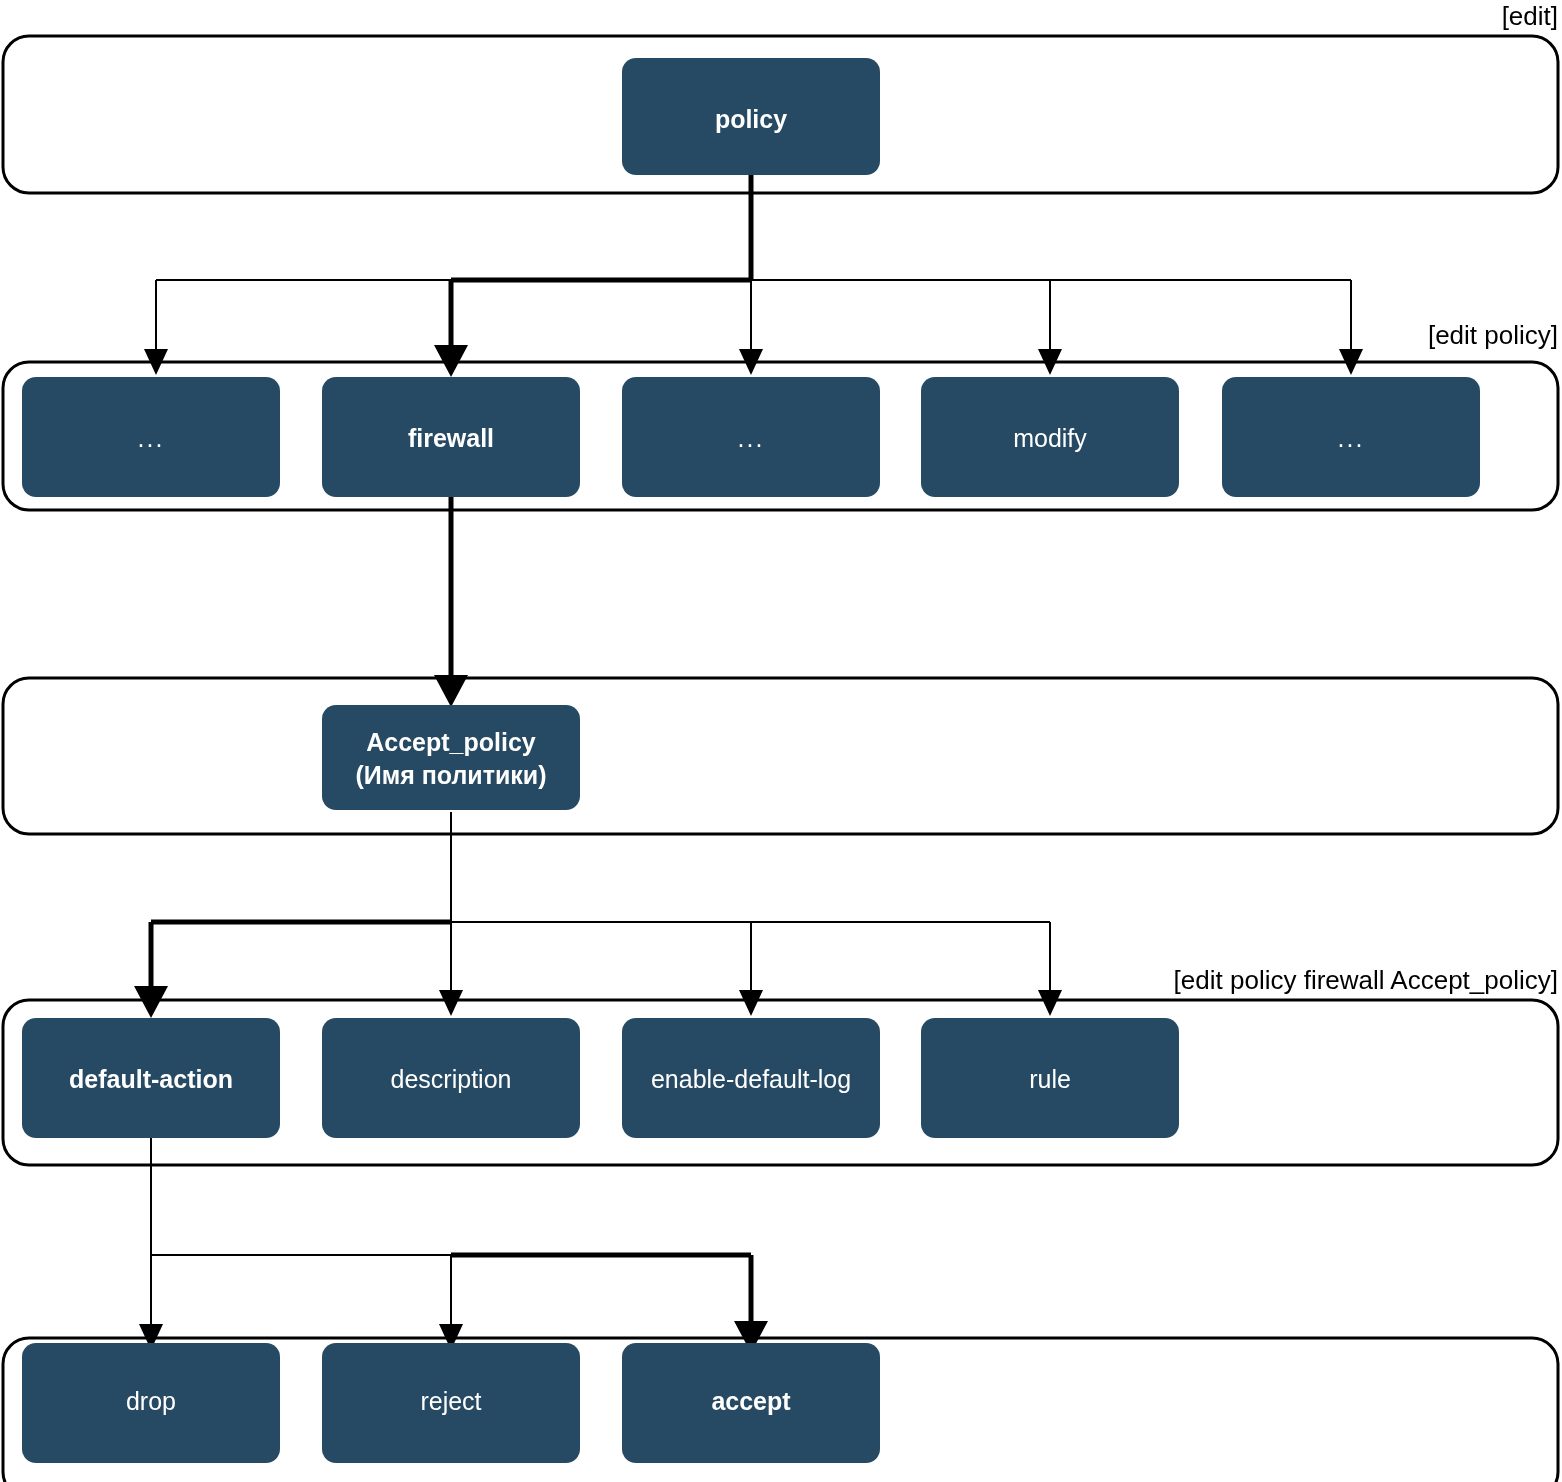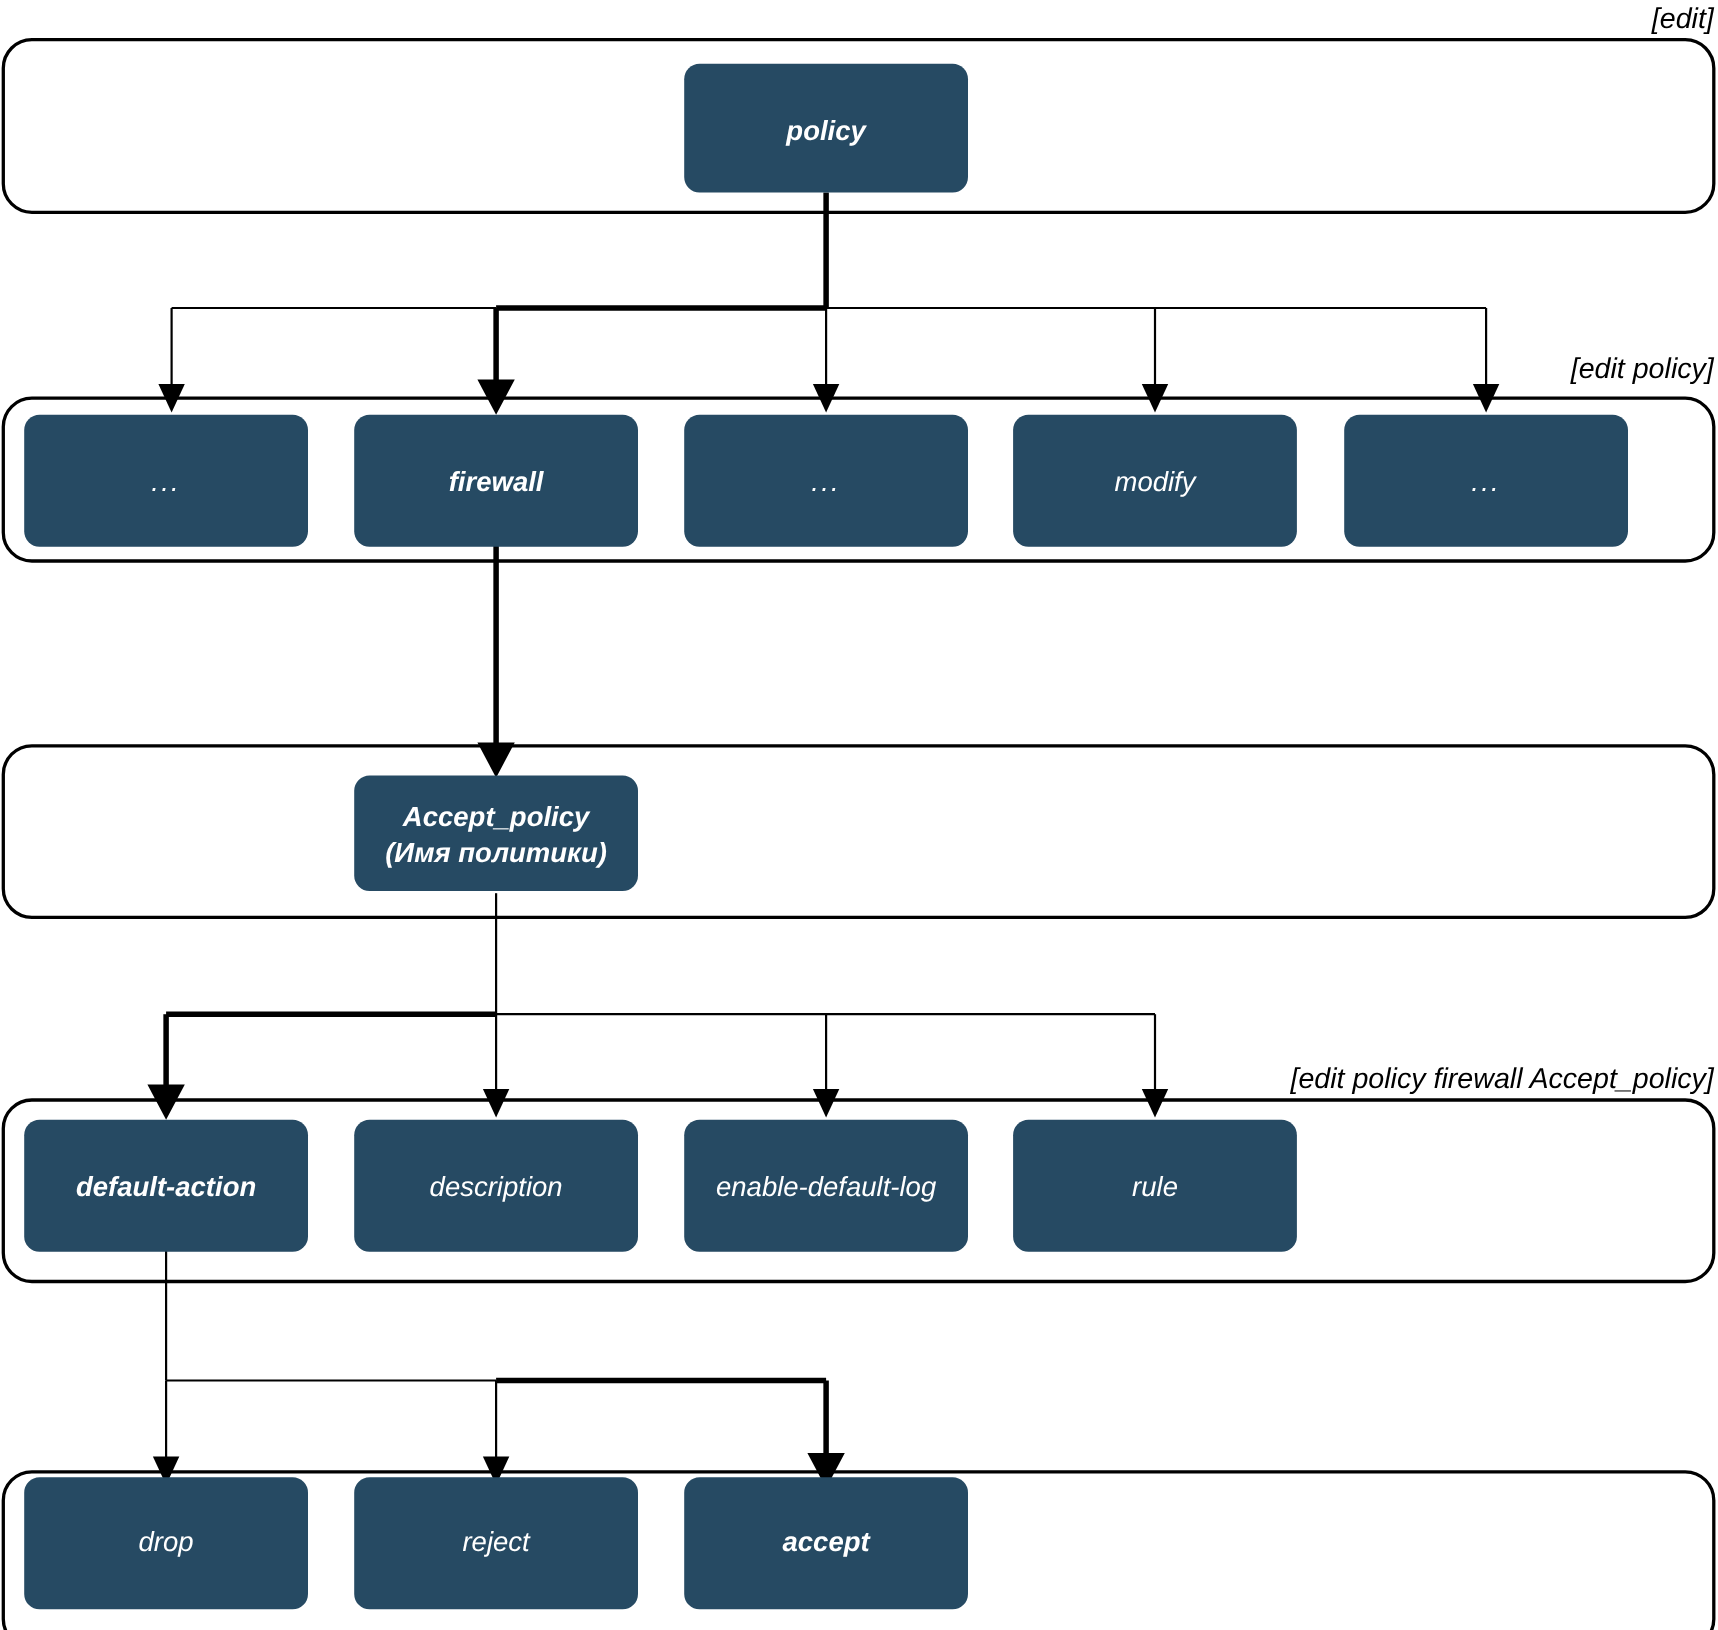--- a/index.html
+++ b/index.html
@@ -10,21 +10,20 @@
   body {
     width: 1562px;
     height: 1482px;
     font-family: "Liberation Sans", sans-serif;
     overflow: hidden;
   }
   #diagram-root {
     position: relative;
     width: 1562px;
     height: 1482px;
-    font-style: italic;
   }
   svg.diagram {
     display: block;
     width: 1562px;
     height: 1482px;
   }
   .group-box {
     fill: #ffffff;
     stroke: #000000;
     stroke-width: 3;

